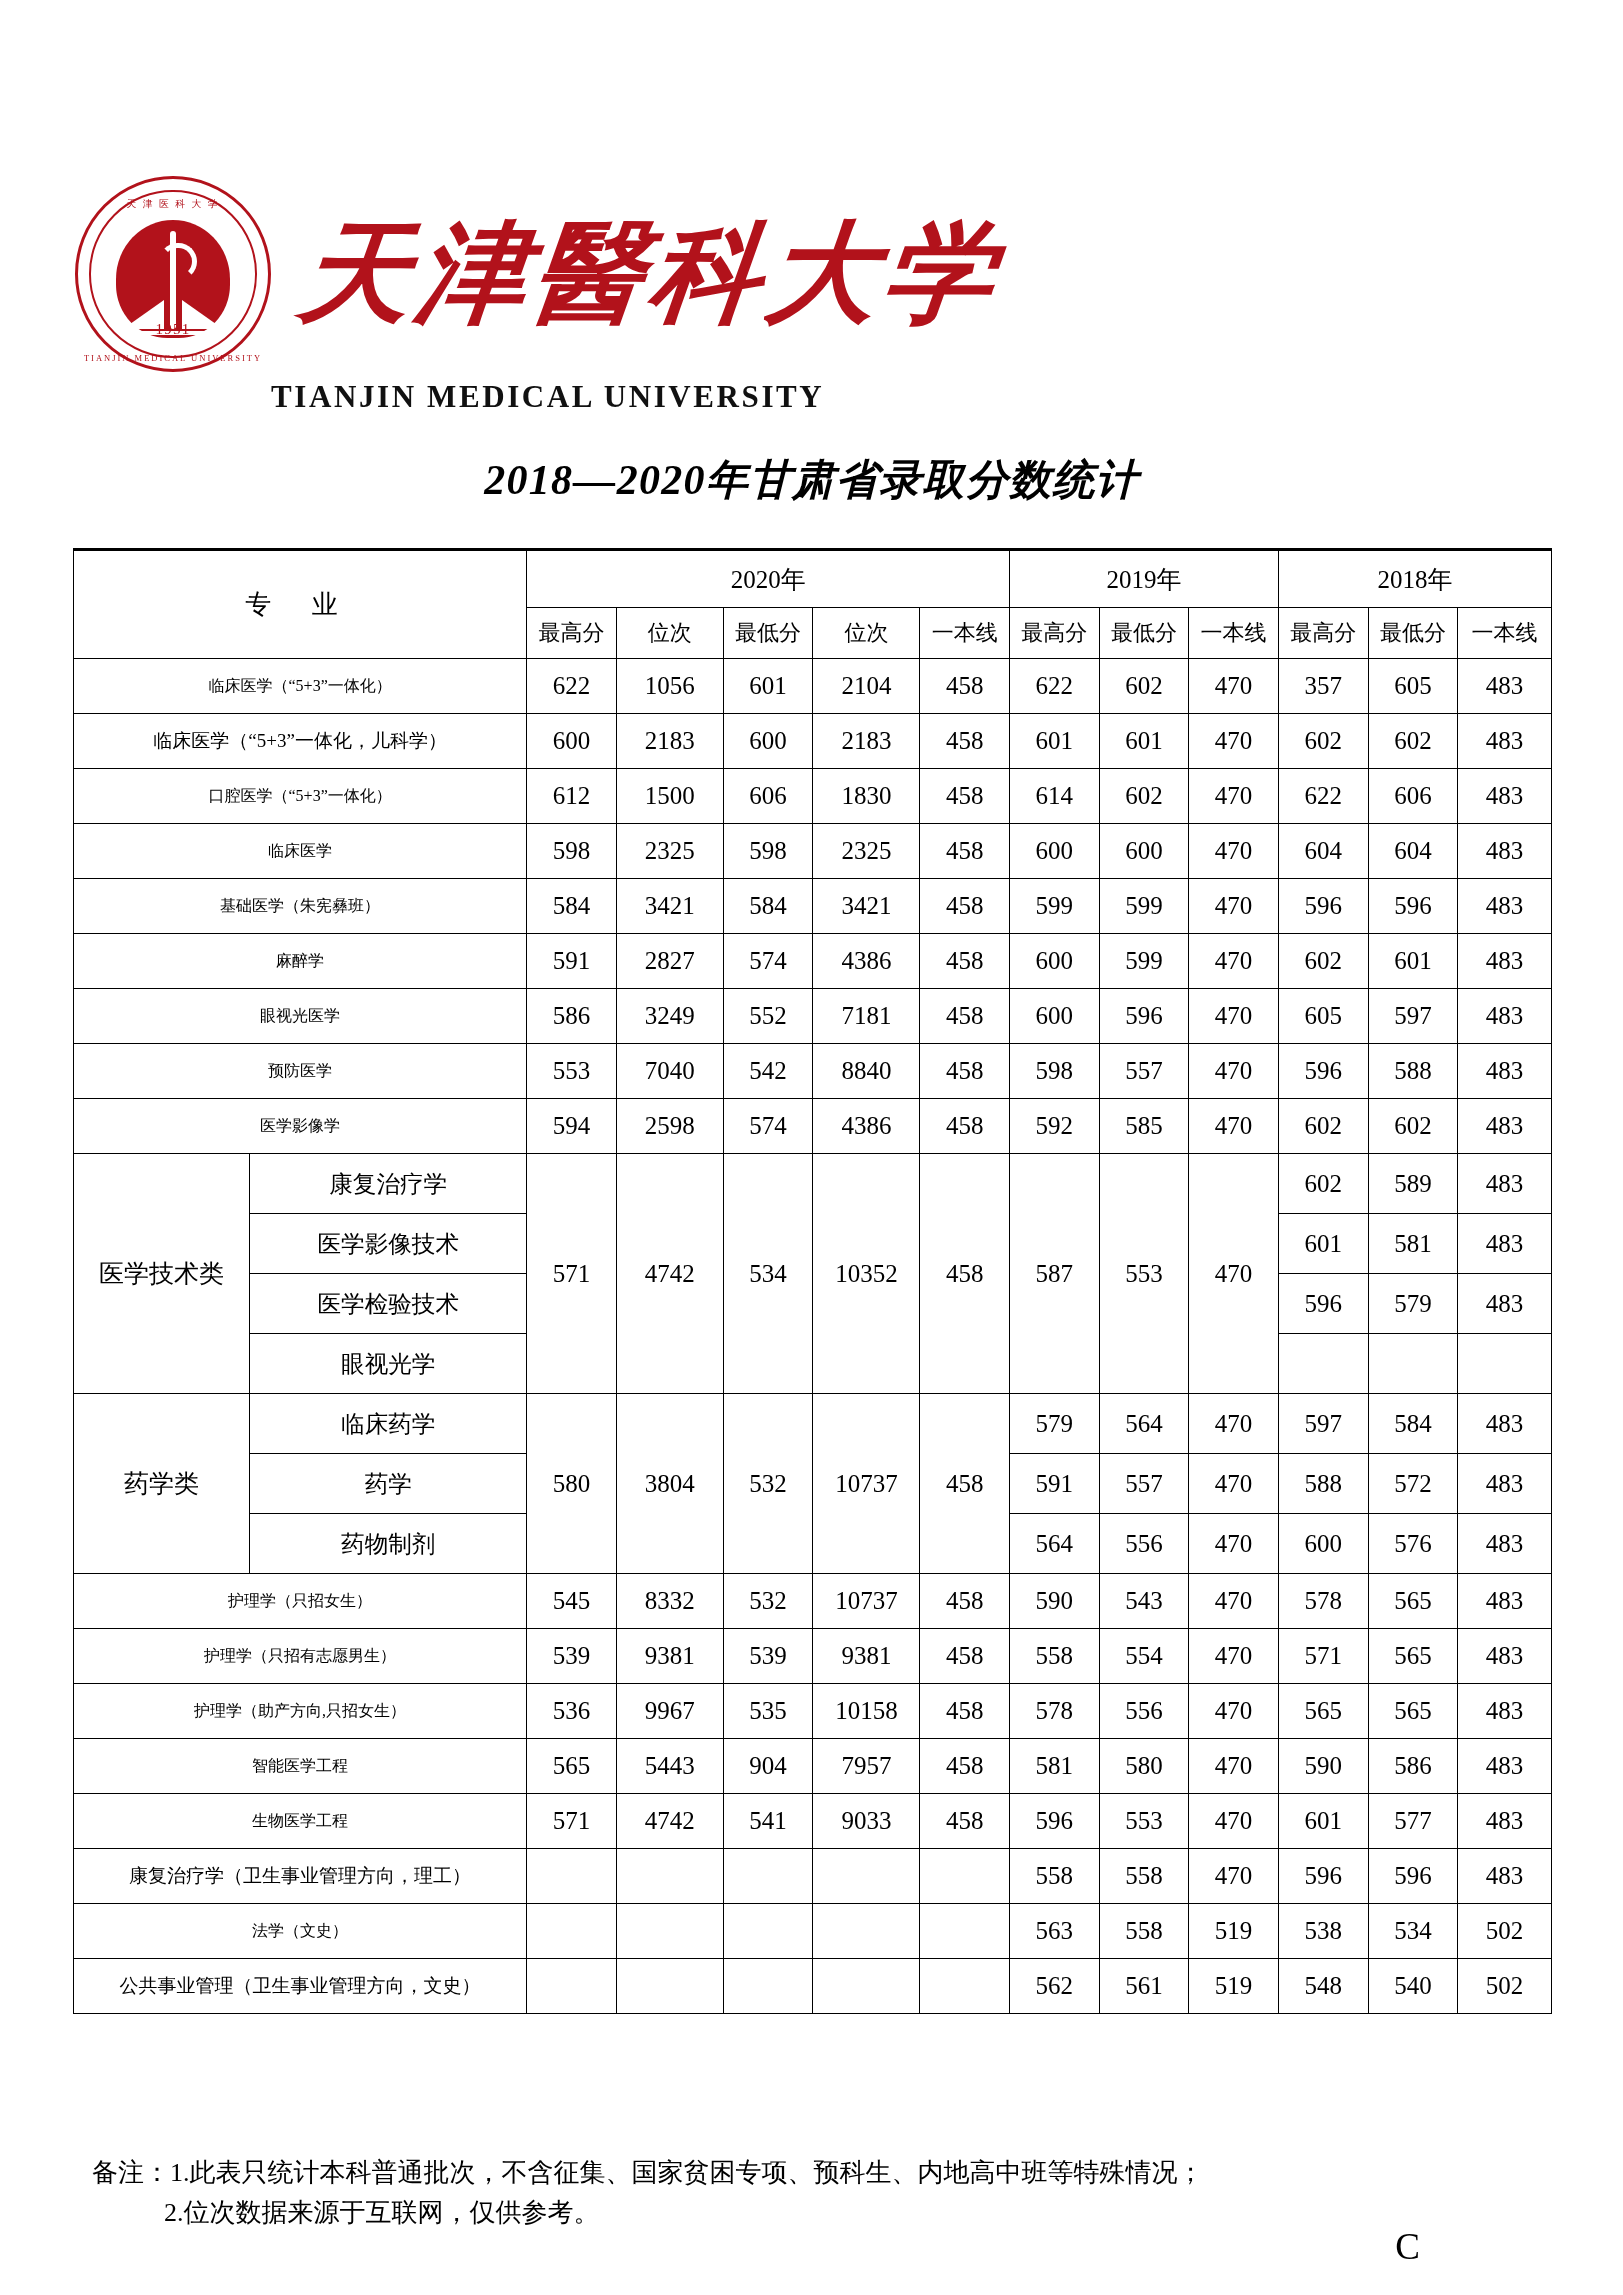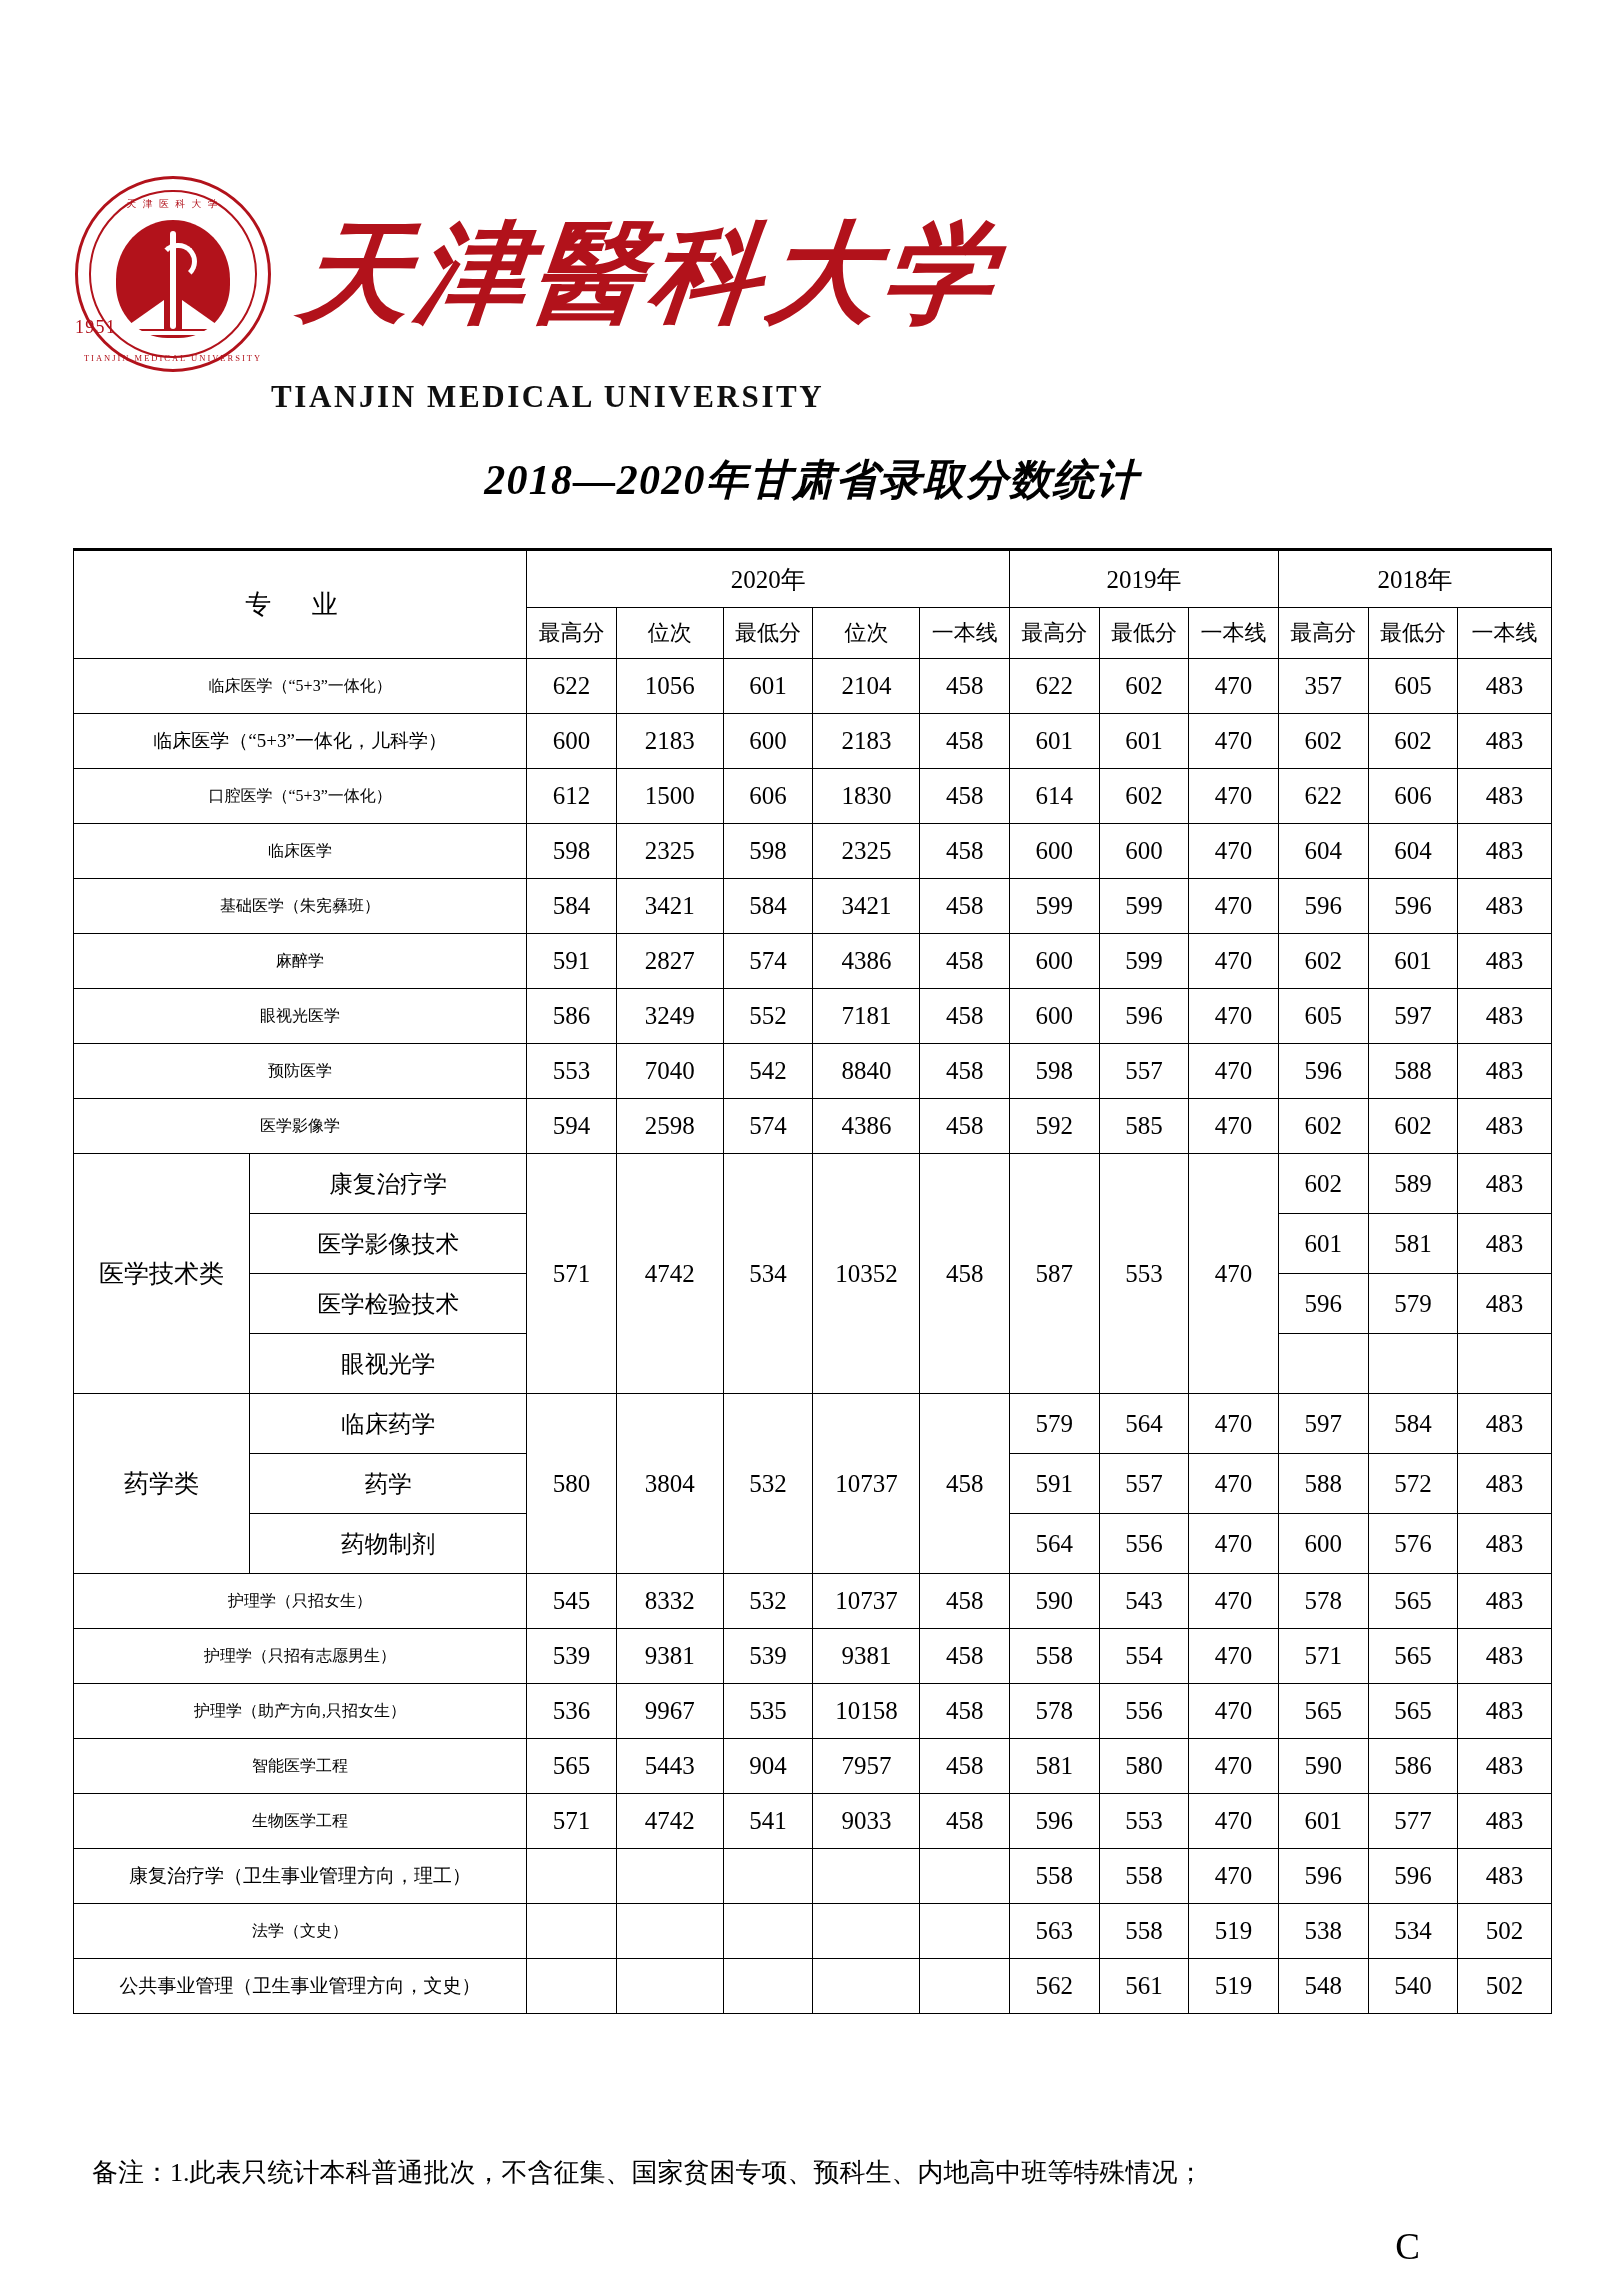--- a/index.html
+++ b/index.html
@@ -45,22 +45,22 @@
   }
   .seal .wing-l, .seal .wing-r{
     position:absolute; bottom:43px; width:41px; height:29px; background:#ffffff;
   }
   .seal .wing-l{ left:48px; clip-path:polygon(100% 0,100% 100%,0 100%); }
   .seal .wing-r{ right:48px; clip-path:polygon(0 0,100% 100%,0 100%); }
   .seal .bookline{
     position:absolute; left:51px; right:51px; bottom:37px; height:3.9px; background:#ffffff;
   }
   .seal .year{
-    position:absolute; left:0; right:0; bottom:34px; 
-    color:#b2121b; font-size:18px; letter-spacing:1.3px; font-family:"Liberation Serif", serif;
+    position:absolute; left:0; right:0; bottom:34px; text-align:center;
+    color:#b2121b; font-size:15px; letter-spacing:1.3px; font-family:"Liberation Serif", serif;
   }
   .seal .arc-top, .seal .arc-bottom{
     position:absolute; left:0; right:0; text-align:center;
     color:#b2121b; font-size:9.8px; letter-spacing:2px;
   }
   .seal .arc-top{ top:22px; }
   .seal .arc-bottom{ bottom:9.2px; font-size:8.5px; }
 
   .cn-name{
     margin-left:30px;
@@ -506,15 +506,16 @@
           <td class="num">548</td>
           <td class="num">540</td>
           <td class="num">502</td>
         </tr>
       </tbody>
 </table>
 </div>
 
 <div class="notes">
   <div>备注：1.此表只统计本科普通批次，不含征集、国家贫困专项、预科生、内地高中班等特殊情况；</div>
+  <div class="l2">2.位次数据来源于互联网，仅供参考。</div>
 </div>
 <div class="pagemark">C</div>
 
 
 </body></html>

